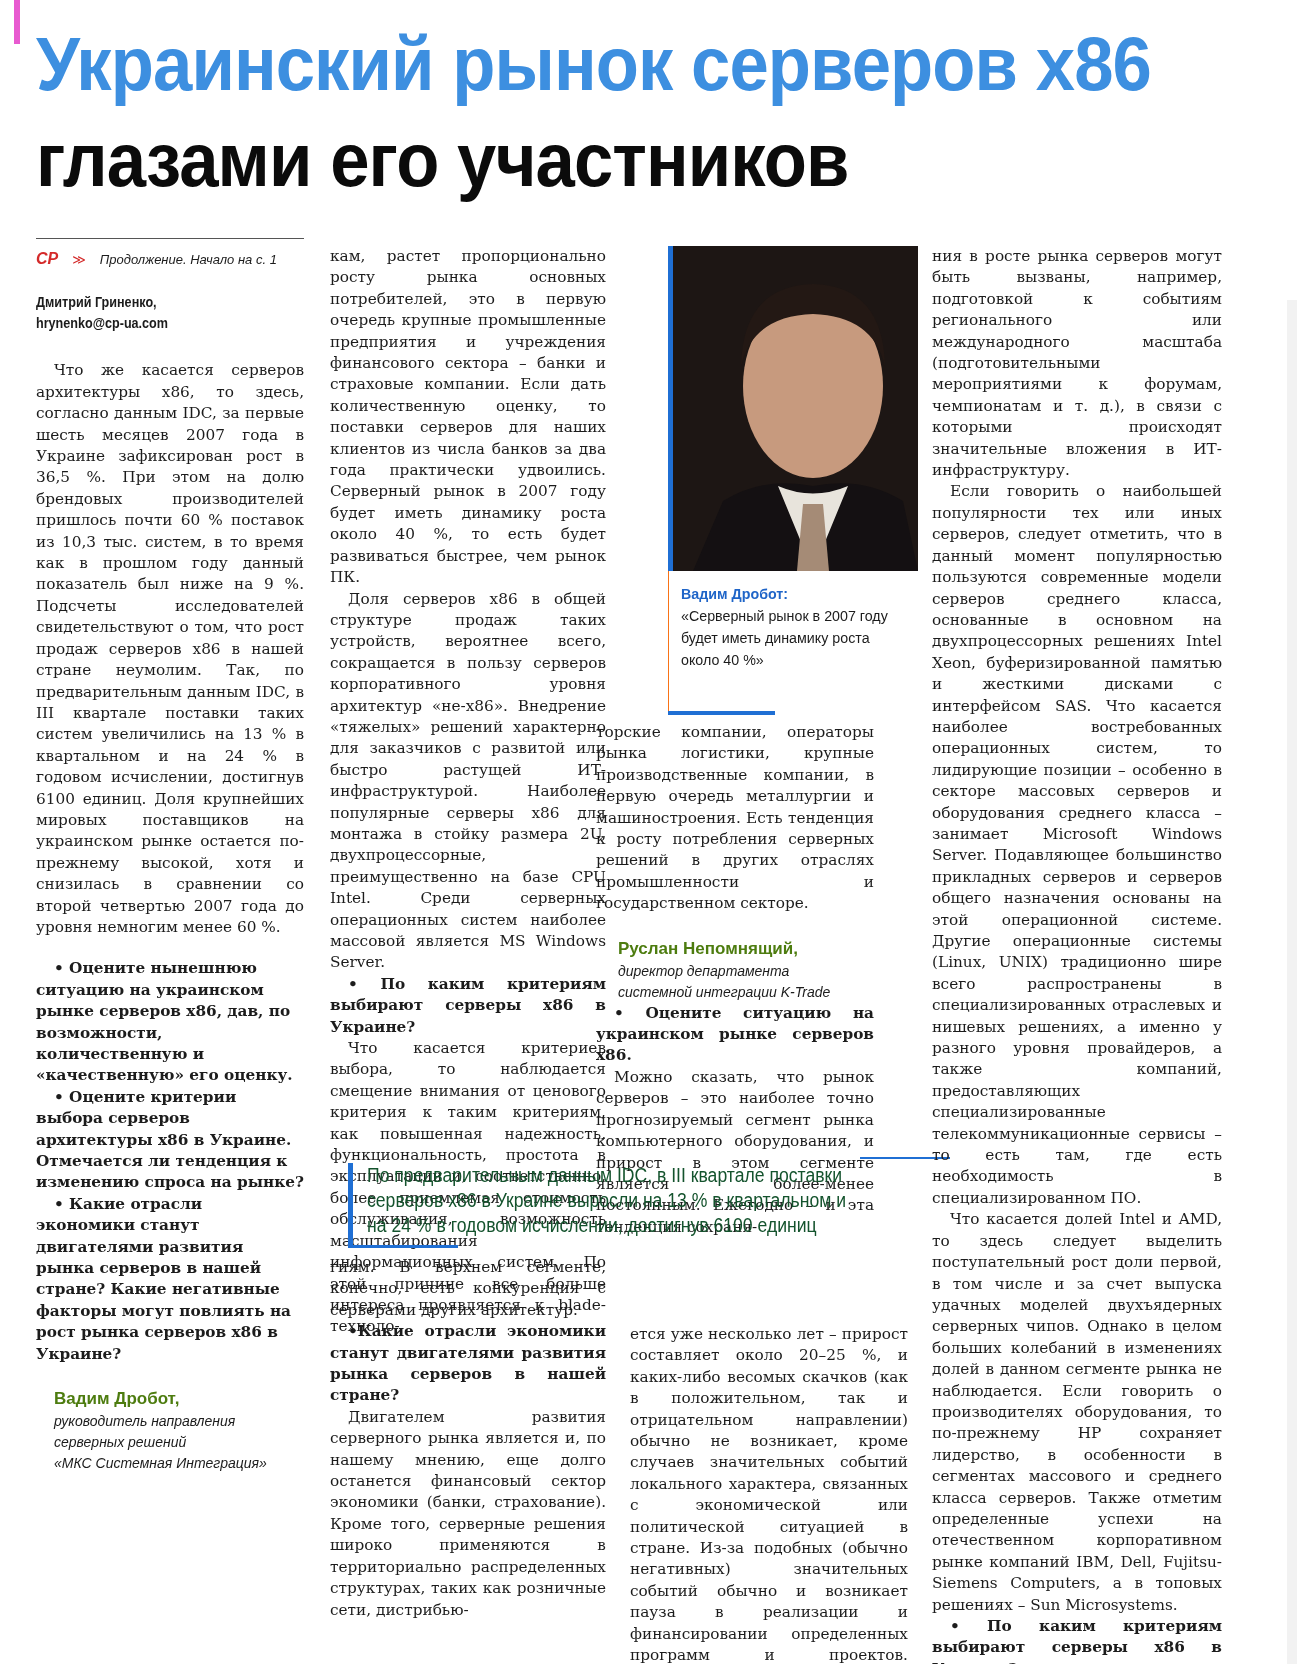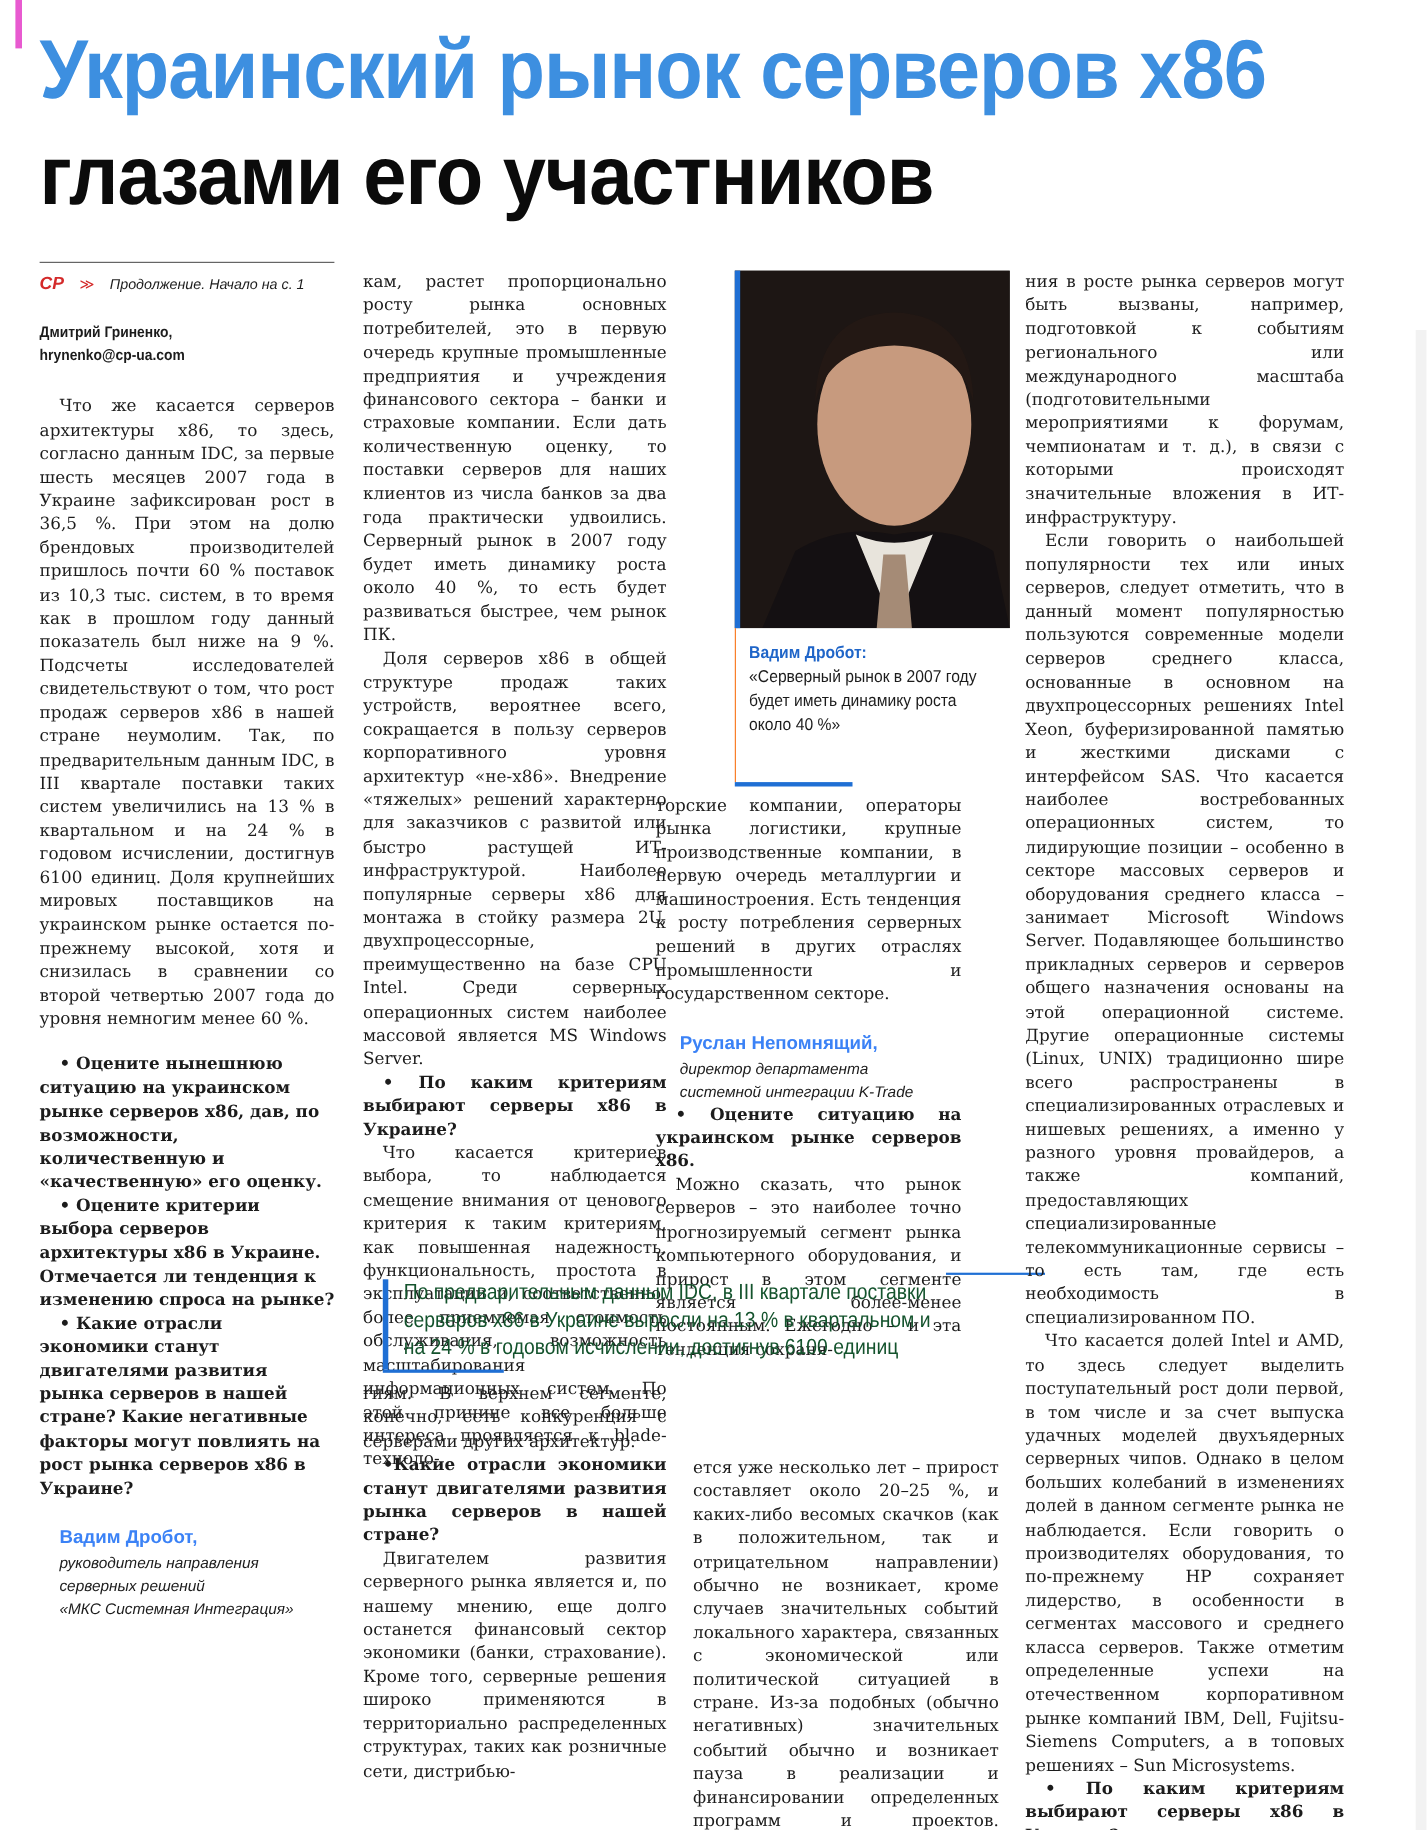--- a/index.html
+++ b/index.html
@@ -28,21 +28,21 @@
   .cp-arrow { color: #d42a2a; font-size: 13px; font-style: normal; }
 
   .author { font-family: "Liberation Sans", sans-serif; font-weight: bold; font-size: 14px; line-height: 21px; margin-top: 22px; margin-bottom: 26px; transform: scaleX(0.9); transform-origin: left; }
 
   .q-bold { font-weight: bold; text-align: left; }
   .q-block { margin-top: 20px; }
   .q-block p.q-bold { text-indent: 18px; }
   .q-inline { font-weight: bold; }
 
   .speaker { margin-top: 22px; font-family: "Liberation Sans", sans-serif; padding-left: 18px; }
-  .speaker-name { color: #3b82f6; font-weight: bold; font-size: 17px; line-height: 24px; }
+  .speaker-name { color: #4d7c0f; font-weight: bold; font-size: 17px; line-height: 24px; }
   .speaker-role { font-size: 14px; line-height: 21px; font-style: italic; }
 
   .photo-box { position: absolute; left: 668px; top: 246px; width: 250px; height: 325px; background: #1a1412; border-left: 5px solid #1f6fd4; overflow: hidden; }
   .caption-box { position: absolute; left: 668px; top: 571px; width: 250px; height: 140px; border-left: 1px solid #f97316; padding: 12px 0 0 12px; font-family: "Liberation Sans", sans-serif; }
   .caption-underline { position: absolute; left: 668px; top: 711px; width: 107px; height: 4px; background: #1f6fd4; }
   .caption-name { color: #1f65c8; font-weight: bold; font-size: 15.5px; line-height: 22px; transform: scaleX(0.92); transform-origin: left; }
   .caption-quote { font-size: 15.5px; line-height: 22px; transform: scaleX(0.92); transform-origin: left; white-space: nowrap; }
 
   .pull { position: absolute; left: 348px; top: 1163px; width: 600px; height: 82px; border-left: 5px solid #1f6fd4; padding-left: 14px; font-family: "Liberation Sans", sans-serif; font-size: 20px; line-height: 25px; color: #14532d; }
   .pull-line-top { position: absolute; left: 860px; top: 1157px; width: 90px; height: 2px; background: #1f6fd4; }

